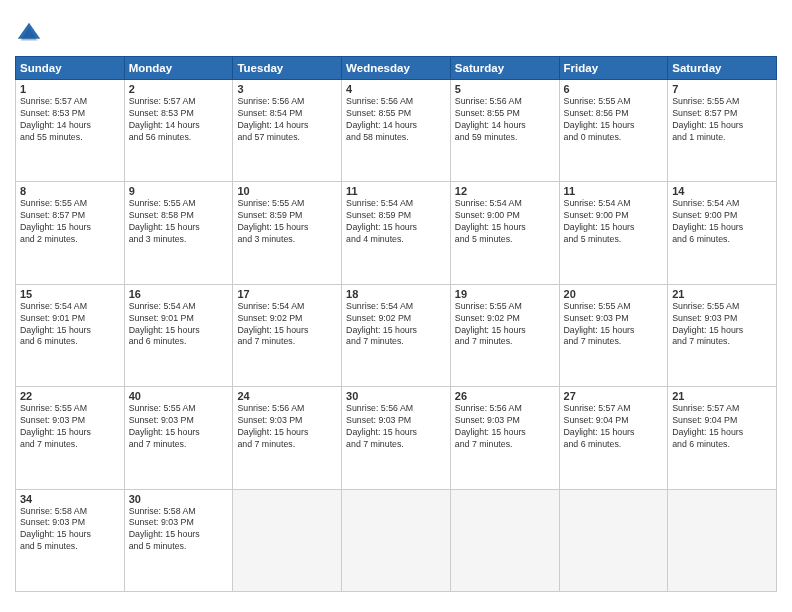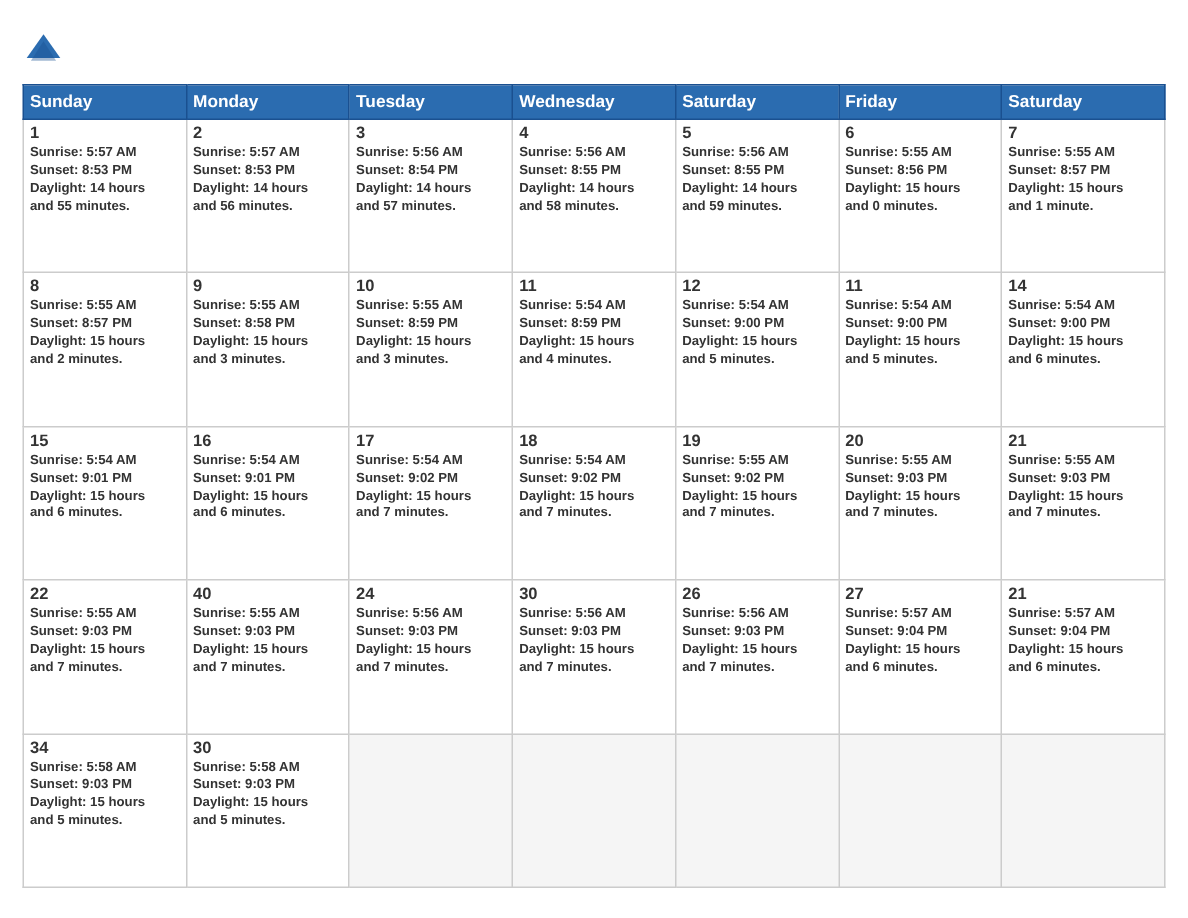--- a/index.html
+++ b/index.html
@@ -90,21 +90,20 @@
     }
     .day-num {
       font-size: 11px;
       font-weight: bold;
       display: block;
       margin-bottom: 1px;
     }
     .cell-text {
       font-size: 8.8px;
       line-height: 1.35;
-      font-weight: bold;
     }
   </style>
 </head>
 <body>
 
 <div class="page">
   <div class="header">
     <div class="logo">
       <svg class="logo-icon" viewBox="0 0 30 30">
         <polygon points="15,3 27,20 3,20" fill="#2b6cb0"></polygon>

